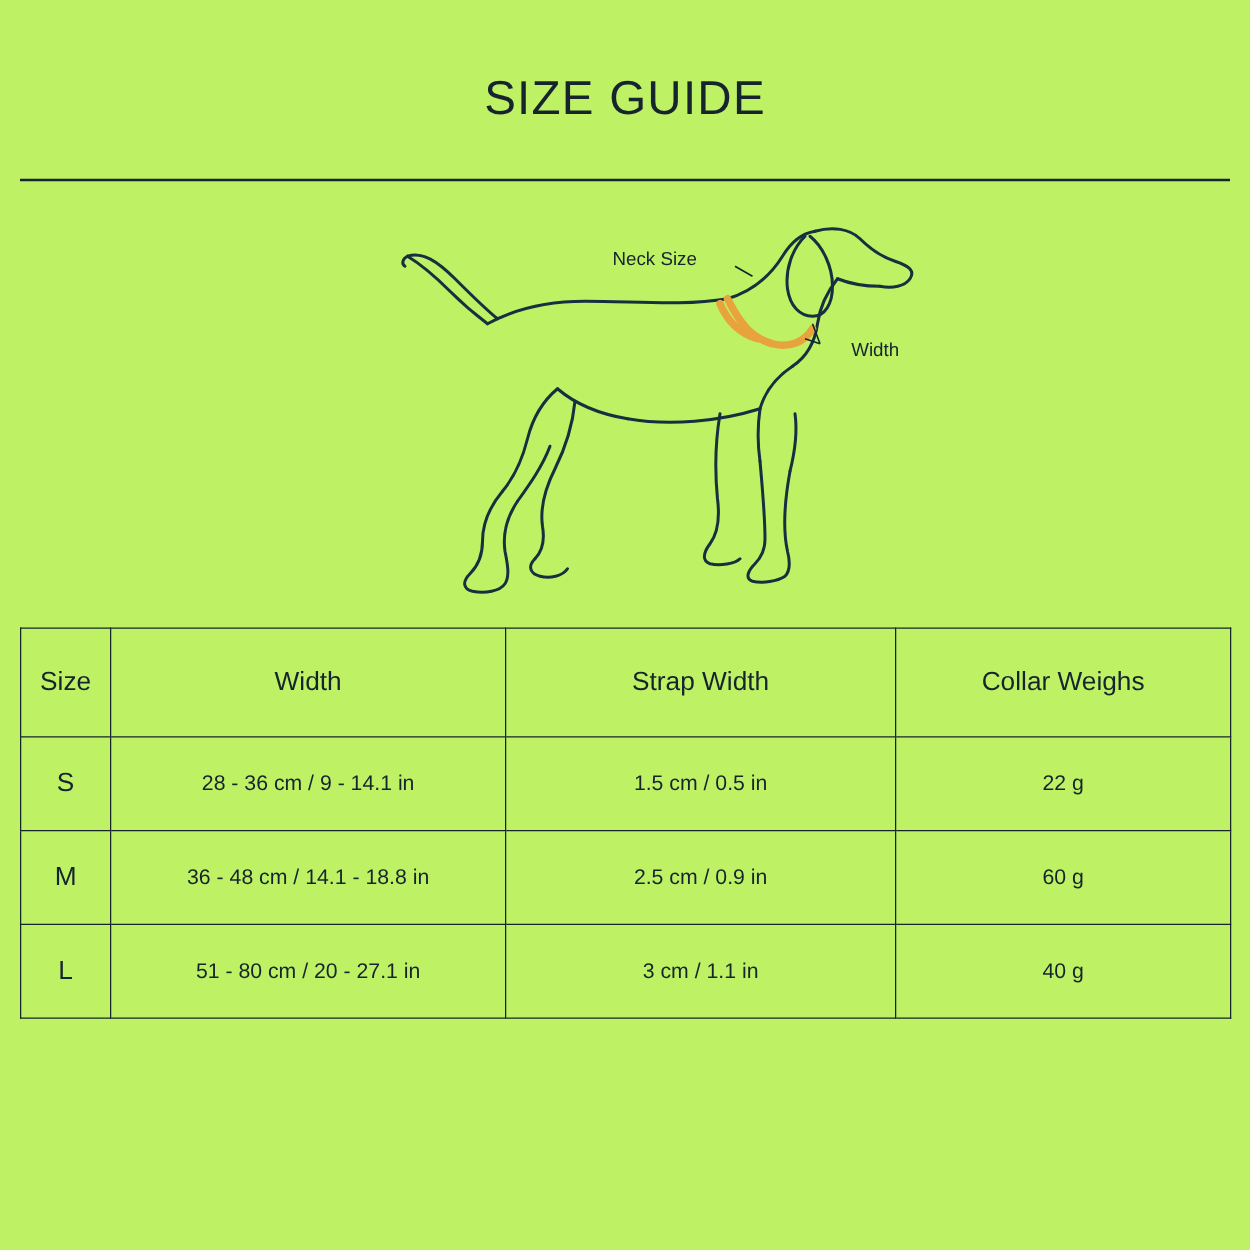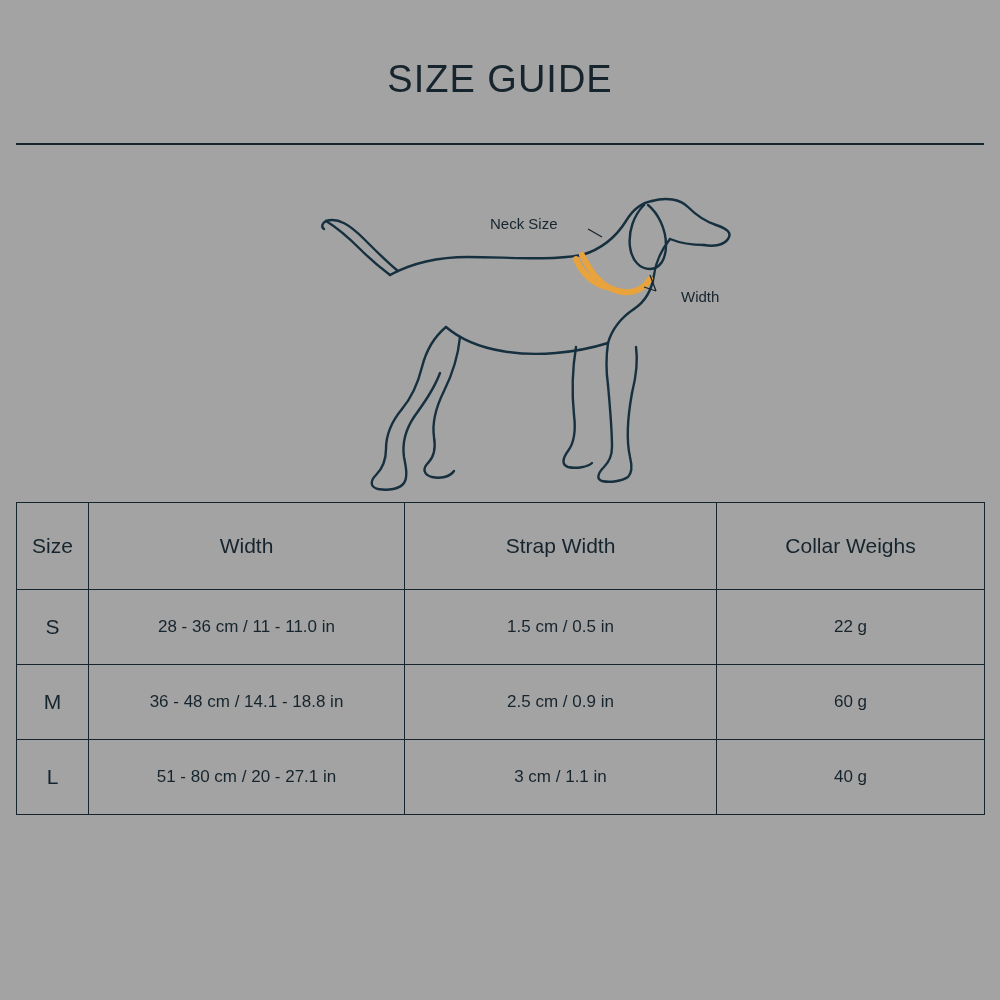--- a/index.html
+++ b/index.html
@@ -12,21 +12,21 @@
     height: 1000px;
     font-family: "Liberation Sans", sans-serif;
     color: #1b2a33;
     position: relative;
     overflow: hidden;
   }
   .page {
     width: 1000px;
     height: 1000px;
     position: relative;
-    background: #a3a3a3;
+    background: #bef264;
   }
   .title {
     position: absolute;
     top: 58px;
     left: 0;
     width: 1000px;
     text-align: center;
     font-size: 38px;
     letter-spacing: 1px;
     font-weight: 400;
@@ -35,21 +35,21 @@
   .title-rule {
     position: absolute;
     top: 143px;
     left: 16px;
     width: 968px;
     height: 2px;
     background: #16242d;
   }
   .diagram {
     position: absolute;
-    top: 171px;
+    top: 155px;
     left: 16px;
     width: 968px;
     height: 340px;
     text-decoration: underline;
   }
   .diagram svg {
     display: block;
   }
   .label-neck {
     position: absolute;
@@ -167,21 +167,21 @@
       <tr>
         <th>Size</th>
         <th>Width</th>
         <th>Strap Width</th>
         <th>Collar Weighs</th>
       </tr>
     </thead>
     <tbody>
       <tr>
         <td class="size-cell">S</td>
-        <td>28 - 36 cm / 11 - 11.0 in</td>
+        <td>28 - 36 cm / 9 - 14.1 in</td>
         <td>1.5 cm / 0.5 in</td>
         <td>22 g</td>
       </tr>
       <tr>
         <td class="size-cell">M</td>
         <td>36 - 48 cm / 14.1 - 18.8 in</td>
         <td>2.5 cm / 0.9 in</td>
         <td>60 g</td>
       </tr>
       <tr>

